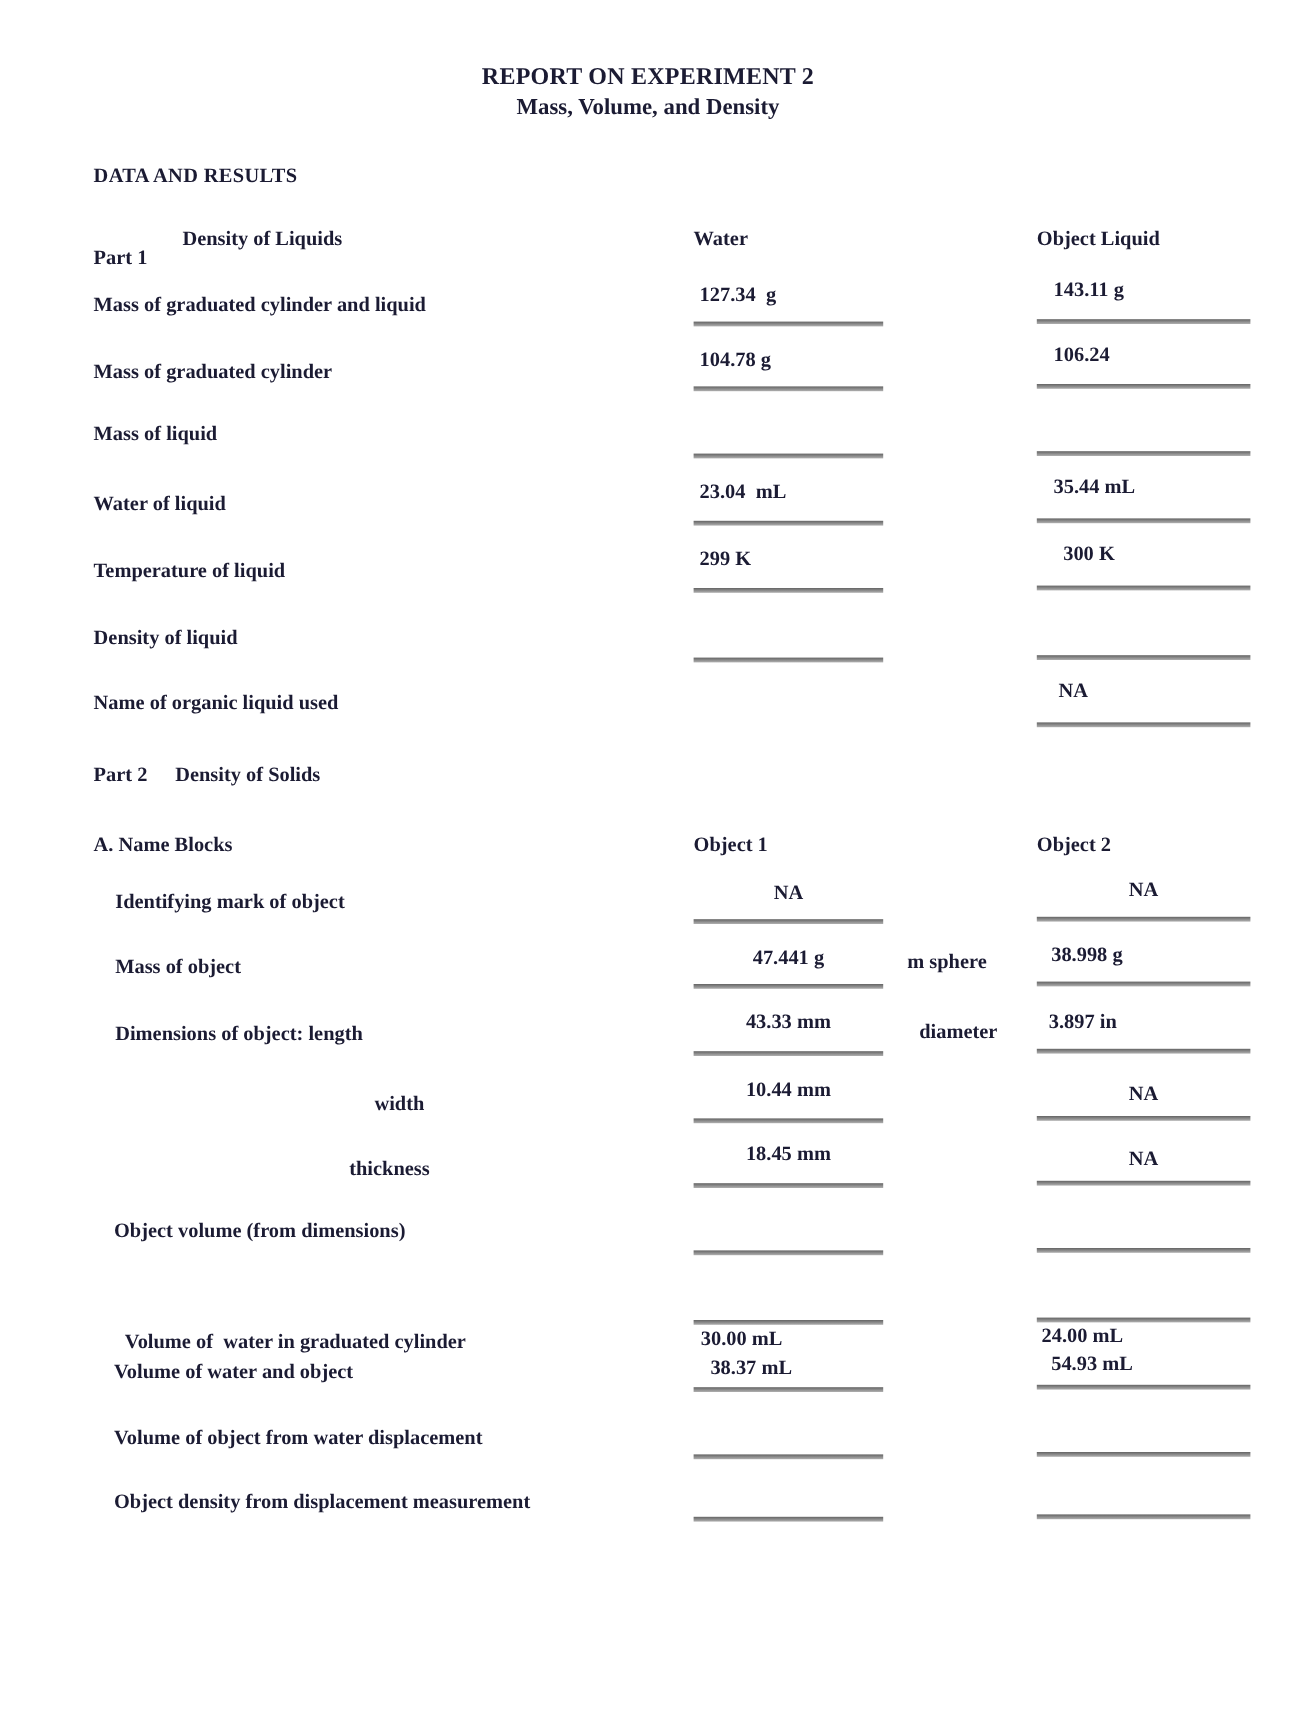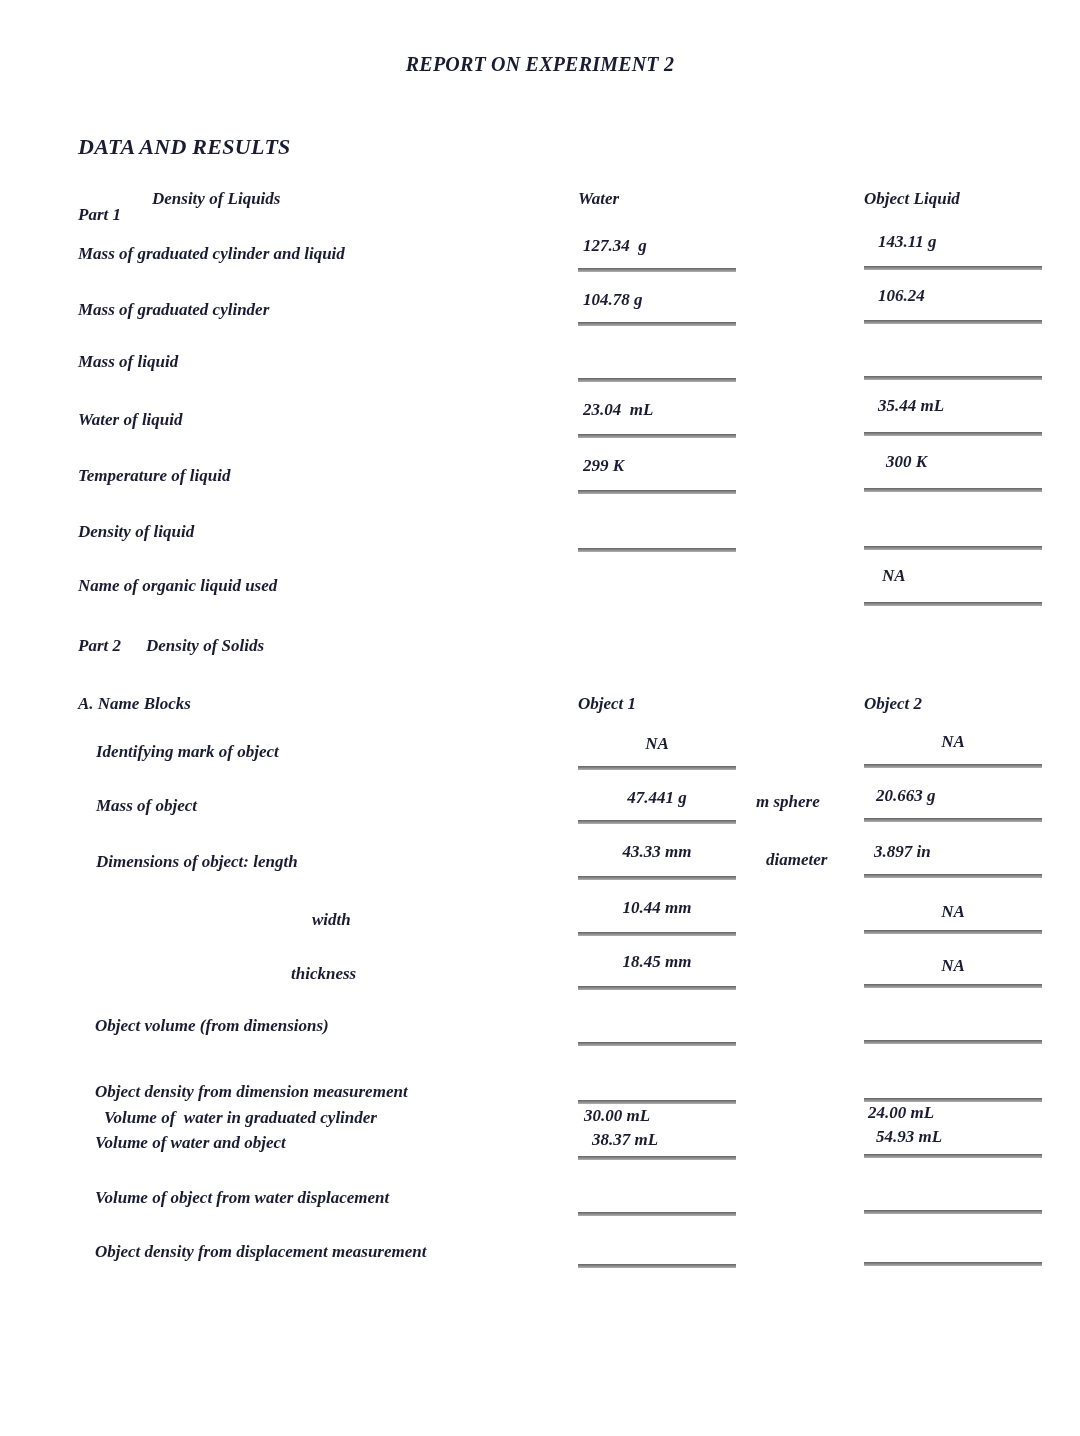--- a/index.html
+++ b/index.html
@@ -5,41 +5,42 @@
   html,body{margin:0;padding:0;background:#ffffff;}
   .page{
     position:relative;
     width:1080px;height:1436px;
     background:#ffffff;
     font-family:"Liberation Serif","DejaVu Serif",serif;
     font-weight:700;
     color:#1b1b33;
     overflow:hidden;
   }
-  .abs{position:absolute;line-height:20px;font-size:17px;white-space:pre;font-style:italic;}
+  .abs{position:absolute;line-height:20px;font-size:17px;white-space:pre;}
   .ctr{left:0;right:0;text-align:center;}
   .title1{font-size:20px;line-height:24px;letter-spacing:.2px;}
   .title2{font-size:19px;line-height:22px;}
-  .h1{font-size:22px;line-height:22px;letter-spacing:.3px;text-align:right;}
+  .h1{font-size:17px;line-height:22px;letter-spacing:.3px;text-align:right;}
   .line{
     position:absolute;height:4px;
     background:linear-gradient(to bottom,#646464,#b0b0b0);
   }
   .lw{left:578px;width:158px;}
   .lo{left:864px;width:178px;}
   .vw{left:578px;width:158px;}
   .vo{left:864px;width:178px;}
   .c{text-align:center;}
 </style>
 </head>
 <body>
 
 <div class="page">
 
   <div class="abs ctr title1" style="top:52px">REPORT ON EXPERIMENT 2</div>
+  <div class="abs ctr title2" style="top:79px">Mass, Volume, and Density</div>
 
   <div class="abs h1" style="top:136px;left:78px">DATA AND RESULTS</div>
 
   <div class="abs" style="top:205px;left:78px">Part 1</div>
   <div class="abs" style="top:189px;left:152px">Density of Liquids</div>
   <div class="abs" style="top:189px;left:578px">Water</div>
   <div class="abs" style="top:189px;left:864px">Object Liquid</div>
 
   <div class="abs" style="top:244px;left:78px">Mass of graduated cylinder and liquid</div>
   <div class="abs vw" style="top:236px;padding-left:5px">127.34  g</div>
@@ -86,21 +87,21 @@
 
   <div class="abs" style="top:742px;left:96px">Identifying mark of object</div>
   <div class="abs vw c" style="top:734px">NA</div>
   <div class="abs vo c" style="top:732px">NA</div>
   <div class="line lw" style="top:766px"></div>
   <div class="line lo" style="top:764px"></div>
 
   <div class="abs" style="top:796px;left:96px">Mass of object</div>
   <div class="abs vw c" style="top:788px">47.441 g</div>
   <div class="abs" style="top:792px;left:756px">m sphere</div>
-  <div class="abs vo" style="top:786px;padding-left:12px">20.663 g</div>
+  <div class="abs vo" style="top:786px;padding-left:12px">38.998 g</div>
   <div class="line lw" style="top:820px"></div>
   <div class="line lo" style="top:818px"></div>
 
   <div class="abs" style="top:852px;left:96px">Dimensions of object: length</div>
   <div class="abs vw c" style="top:842px">43.33 mm</div>
   <div class="abs" style="top:850px;left:766px">diameter</div>
   <div class="abs vo" style="top:842px;padding-left:10px">3.897 in</div>
   <div class="line lw" style="top:876px"></div>
   <div class="line lo" style="top:874px"></div>
 
@@ -113,21 +114,20 @@
   <div class="abs" style="top:964px;left:291px">thickness</div>
   <div class="abs vw c" style="top:952px">18.45 mm</div>
   <div class="abs vo c" style="top:956px">NA</div>
   <div class="line lw" style="top:986px"></div>
   <div class="line lo" style="top:984px"></div>
 
   <div class="abs" style="top:1016px;left:95px">Object volume (from dimensions)</div>
   <div class="line lw" style="top:1042px"></div>
   <div class="line lo" style="top:1040px"></div>
 
-  <div class="abs" style="top:1082px;left:95px">Object density from dimension measurement</div>
   <div class="line lw" style="top:1100px"></div>
   <div class="line lo" style="top:1098px"></div>
 
   <div class="abs" style="top:1108px;left:104px">Volume of  water in graduated cylinder</div>
   <div class="abs vw" style="top:1106px;padding-left:6px">30.00 mL</div>
   <div class="abs vo" style="top:1103px;padding-left:4px">24.00 mL</div>
 
   <div class="abs" style="top:1133px;left:95px">Volume of water and object</div>
   <div class="abs vw" style="top:1130px;padding-left:14px">38.37 mL</div>
   <div class="abs vo" style="top:1127px;padding-left:12px">54.93 mL</div>

